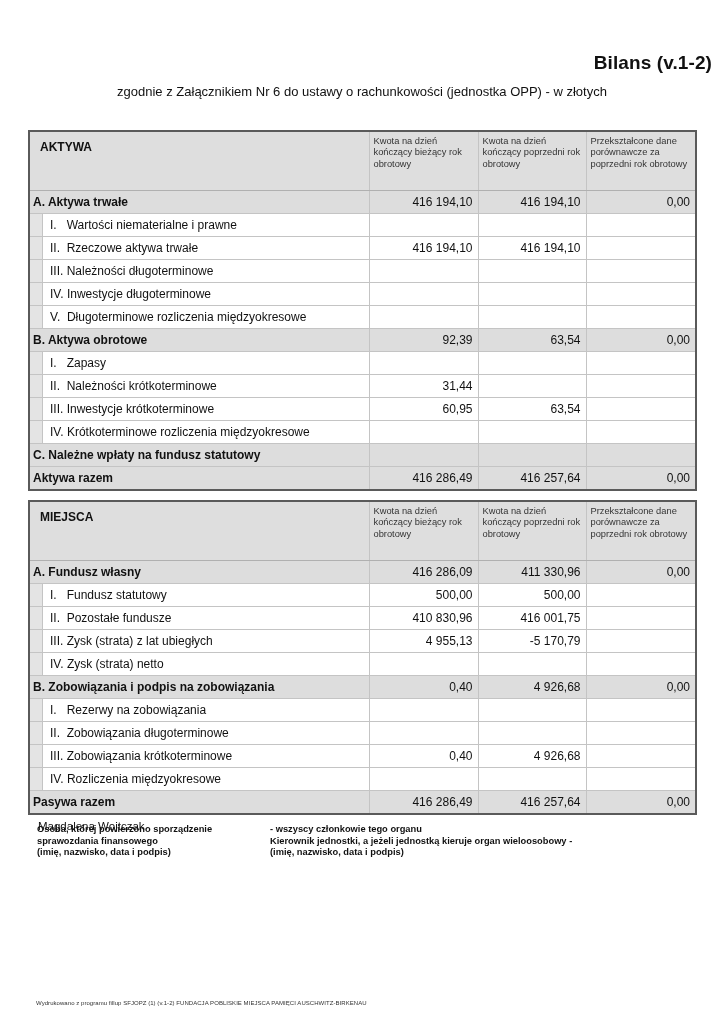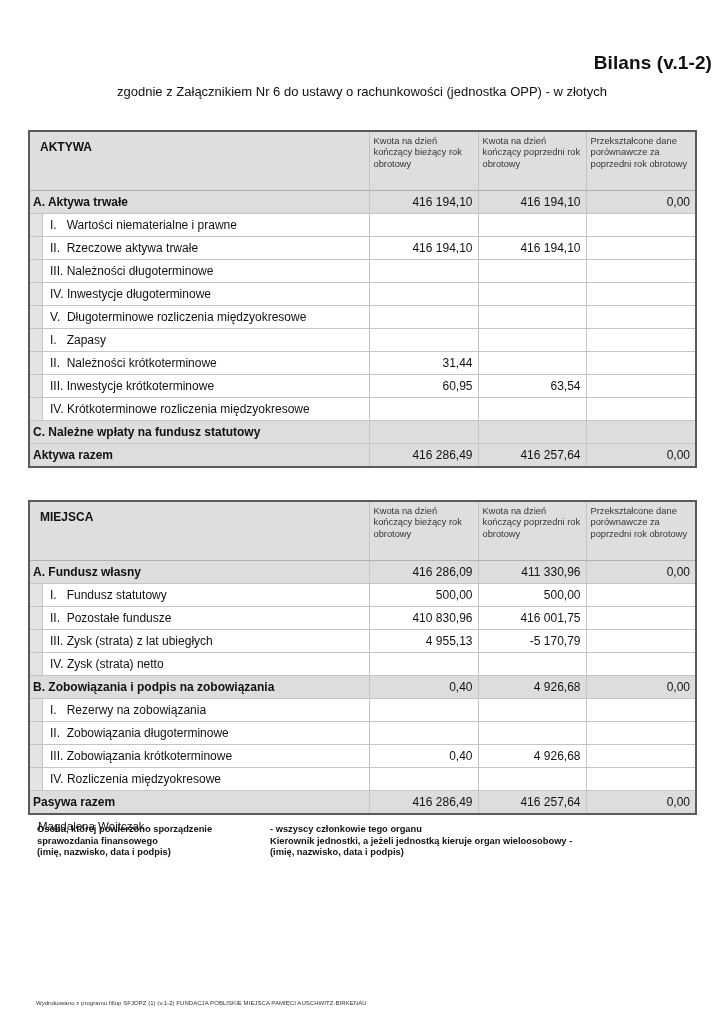--- a/index.html
+++ b/index.html
@@ -137,20 +137,26 @@
           <div class="item-wrap">
             <span class="indent"></span>
             <span class="roman">V.  </span>
             <span class="itext">Długoterminowe rozliczenia międzyokresowe</span>
           </div>
         </td>
         <td class="num"></td>
         <td class="num"></td>
         <td class="num"></td>
       </tr>
+      <tr class="sec">
+        <td class="lbl">B. Aktywa obrotowe</td>
+        <td class="num">92,39</td>
+        <td class="num">63,54</td>
+        <td class="num">0,00</td>
+      </tr>
       <tr class="item">
         <td class="lbl">
           <div class="item-wrap">
             <span class="indent"></span>
             <span class="roman">I.   </span>
             <span class="itext">Zapasy</span>
           </div>
         </td>
         <td class="num"></td>
         <td class="num"></td>

